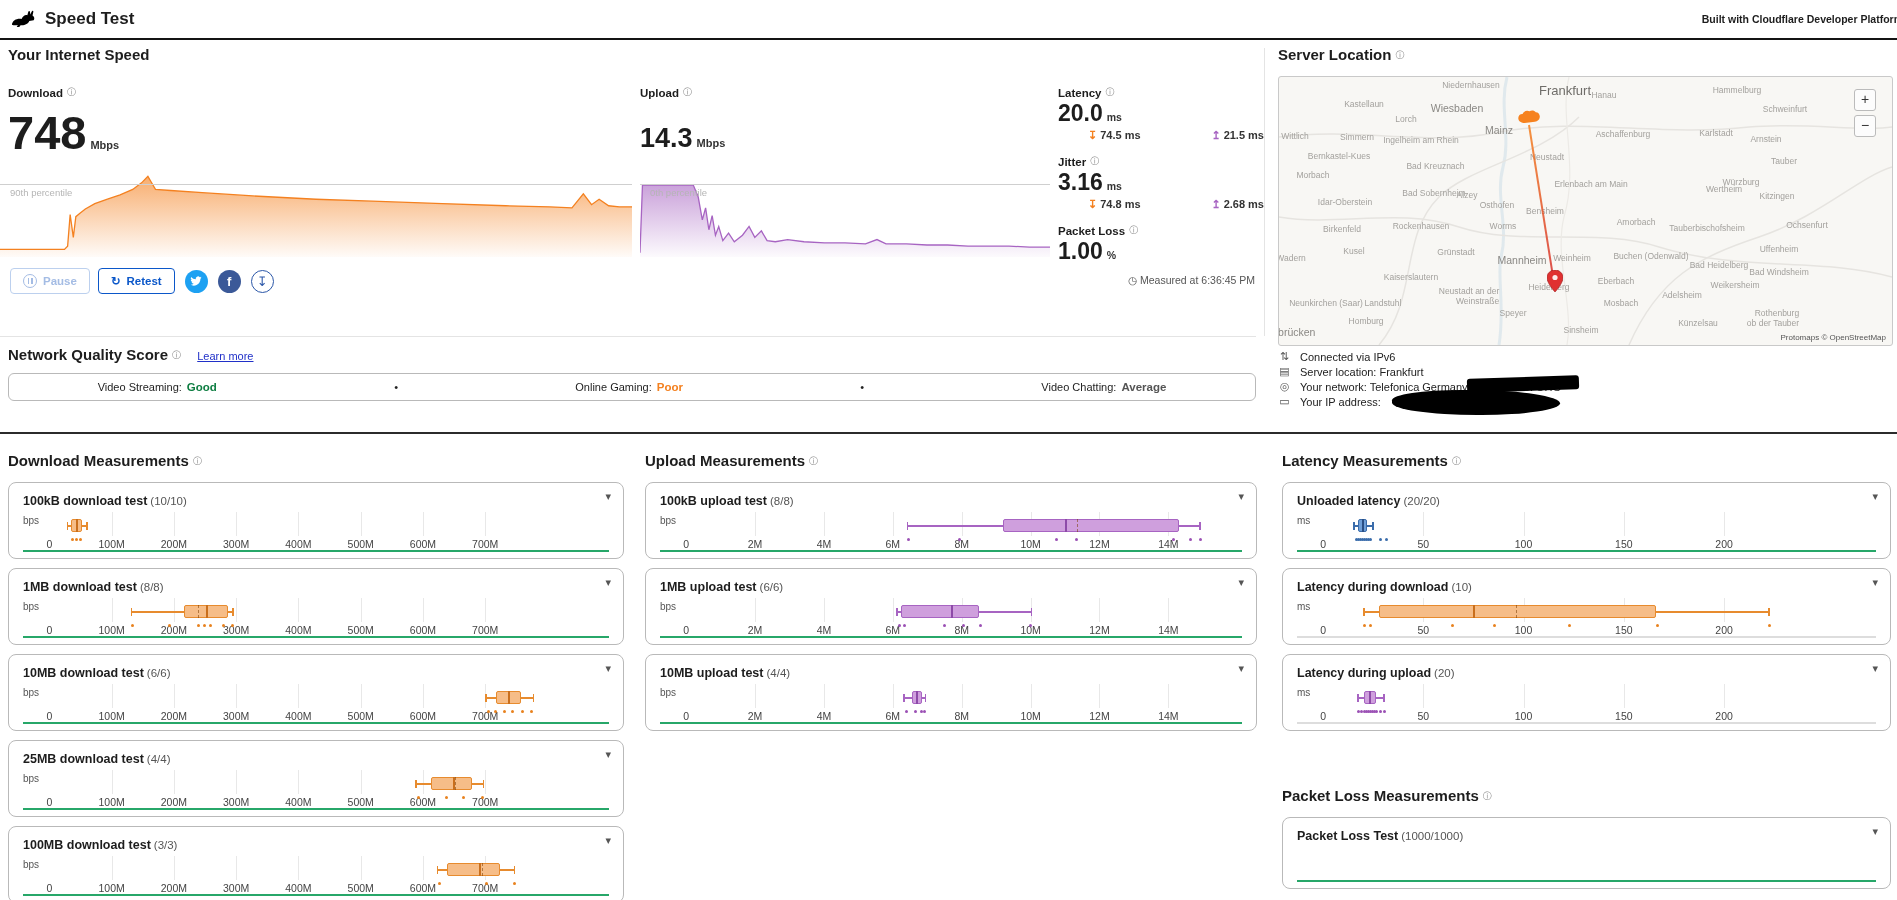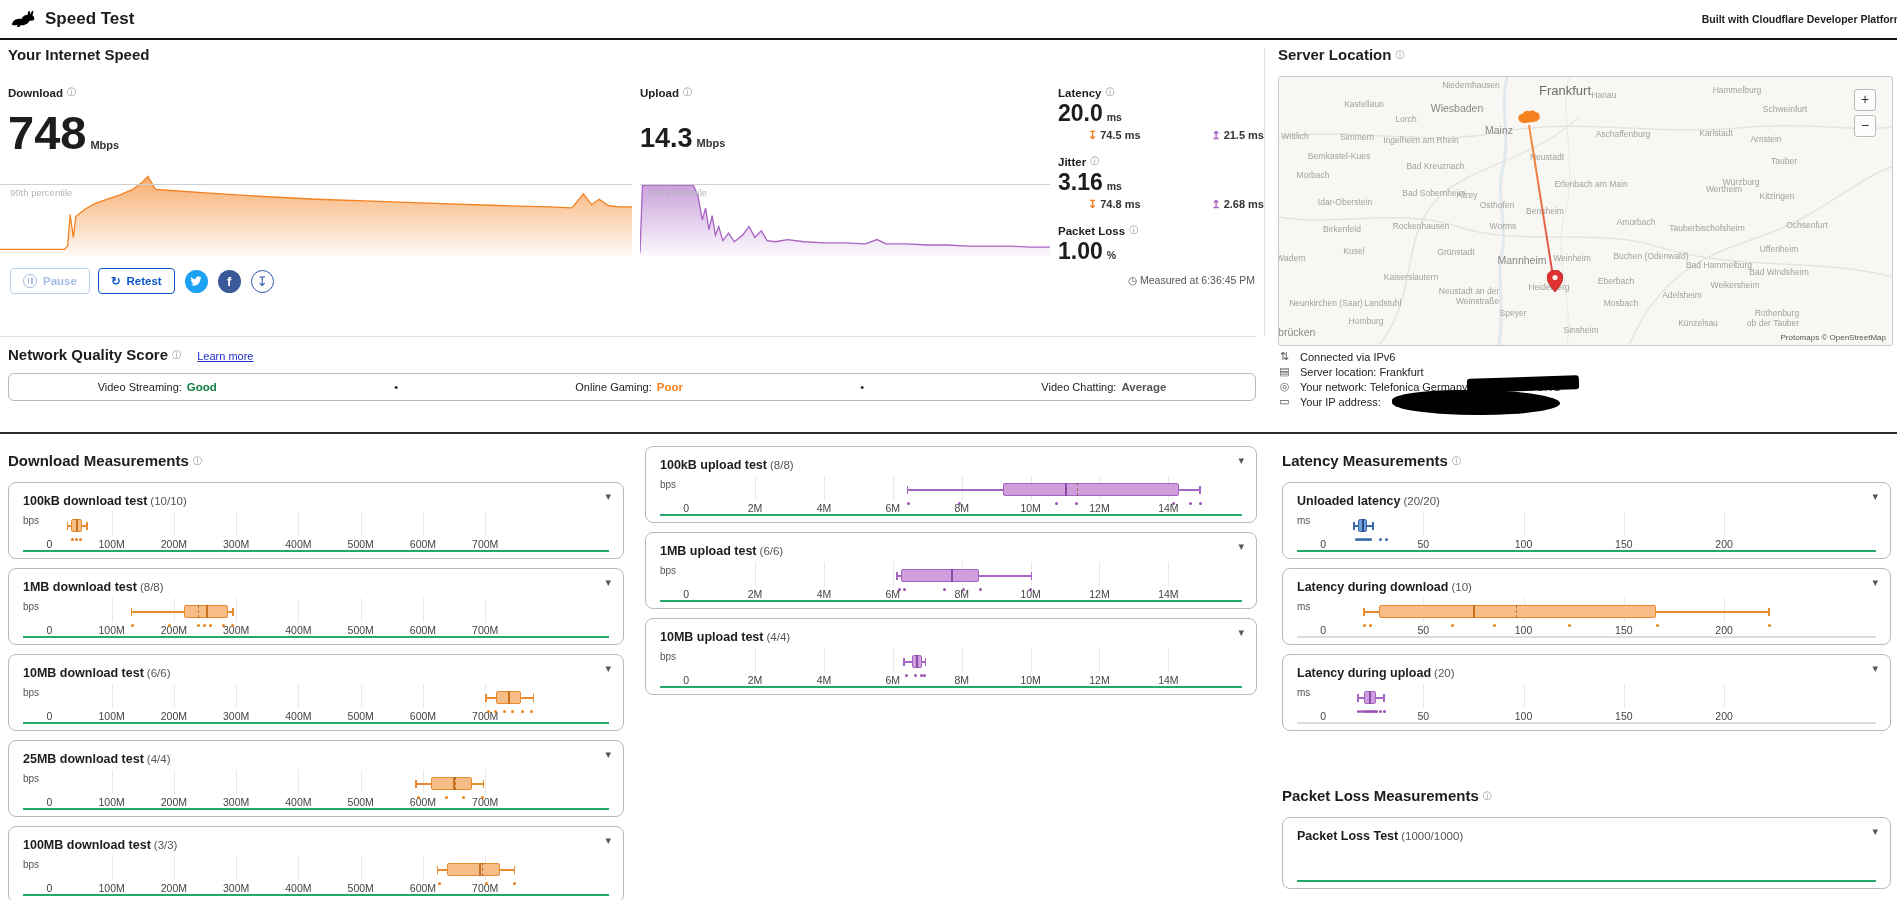--- a/index.html
+++ b/index.html
@@ -285,21 +285,21 @@
         <span class="city " style="left: 224px; top: 144px;">Worms</span>
         <span class="city " style="left: 357px; top: 140px;">Amorbach</span>
         <span class="city " style="left: 428px; top: 146px;">Tauberbischofsheim</span>
         <span class="city " style="left: 506px; top: 143px; margin-left: 22px;">Ochsenfurt</span>
         <span class="city " style="left: 75px; top: 169px;">Kusel</span>
         <span class="city " style="left: 177px; top: 170px;">Grünstadt</span>
         <span class="city " style="left: 293px; top: 176px;">Weinheim</span>
         <span class="city " style="left: 372px; top: 174px;">Buchen (Odenwald)</span>
         <span class="city " style="left: 500px; top: 167px;">Uffenheim</span>
         <span class="city " style="left: 12px; top: 176px;">Wadern</span>
-        <span class="city " style="left: 440px; top: 183px;">Bad Hammelburg</span>
+        <span class="city " style="left: 440px; top: 183px;">Bad Heidelberg</span>
         <span class="city " style="left: 500px; top: 190px;">Bad Windsheim</span>
         <span class="city " style="left: 132px; top: 195px;">Kaiserslautern</span>
         <span class="city " style="left: 270px; top: 205px;">Heidelberg</span>
         <span class="city " style="left: 337px; top: 199px;">Eberbach</span>
         <span class="city " style="left: 456px; top: 203px;">Weikersheim</span>
         <span class="city " style="left: 190px; top: 209px;">Neustadt an der
 Weinstraße</span>
         <span class="city " style="left: 403px; top: 213px;">Adelsheim</span>
         <span class="city " style="left: 47px; top: 221px;">Neunkirchen (Saar)</span>
         <span class="city " style="left: 104px; top: 221px;">Landstuhl</span>
@@ -496,20 +496,21 @@
             <div class="bx" style="left: 72.2875%; width: 9.1375%; background: rgb(246, 189, 136); border-color: rgb(231, 139, 46);"></div>
             <div class="med" style="left: 77.8125%; background: rgb(201, 111, 29);"></div>
             <div class="meanln" style="left: 78.3438%;"></div>
             <div class="pt" style="left: 70.8%; background: rgb(232, 130, 30);"></div>
             <div class="pt" style="left: 78.875%; background: rgb(232, 130, 30);"></div>
             <div class="pt" style="left: 83.55%; background: rgb(232, 130, 30);"></div>
           </div><div class="uline green"></div></div>
       </div>
   </div>
   <div class="mcol" id="col-ul">
+    <h3><span>Upload Measurements</span><span class="inf">ⓘ</span></h3>
     <div id="ul-cards">
         <div class="card"><span class="card-title">100kB upload test</span><span class="count">(8/8)</span><span class="chev">▾</span><div class="plot">
             <div class="unit-label">bps</div>
             <div class="ticklabel" style="left: 4.5%;">0</div>
             <div class="tickline" style="left: 16.3354%;"></div>
             <div class="ticklabel" style="left: 16.3354%;">2M</div>
             <div class="tickline" style="left: 28.1709%;"></div>
             <div class="ticklabel" style="left: 28.1709%;">4M</div>
             <div class="tickline" style="left: 40.0063%;"></div>
             <div class="ticklabel" style="left: 40.0063%;">6M</div>

